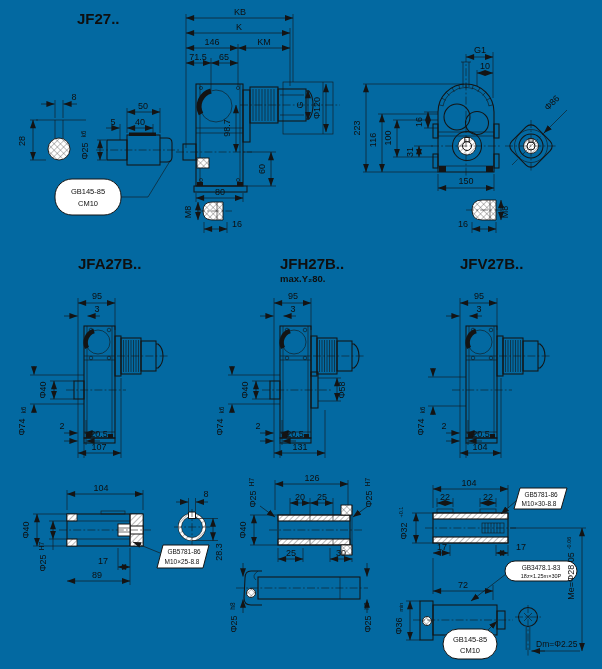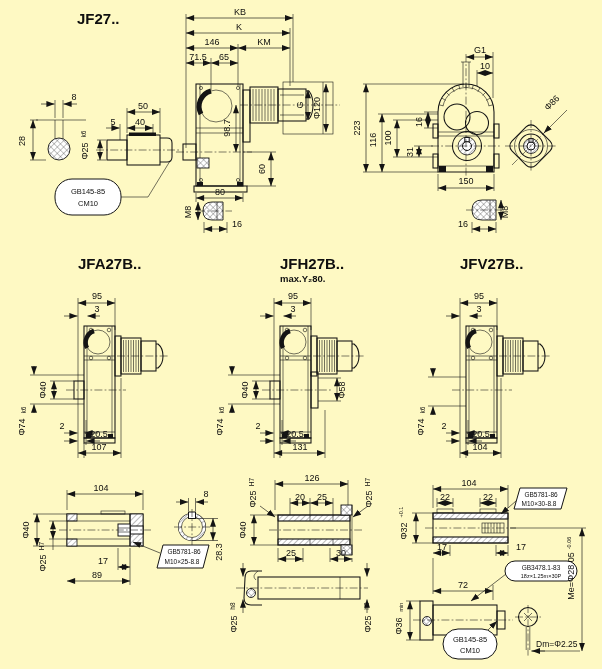--- a/index.html
+++ b/index.html
@@ -1,16 +1,16 @@
 <!DOCTYPE html>
 <html><head>
 <meta charset="utf-8">
 <style>
   html,body{margin:0;padding:0;background:#e8e8e8;}
-  .sheet{width:602px;height:669px;background:#fef9c3;position:relative;overflow:hidden;}
+  .sheet{width:602px;height:669px;background:#0369a1;position:relative;overflow:hidden;}
   svg{display:block;}
   svg text{font-family:"Liberation Sans","DejaVu Sans",sans-serif;fill:#0f0f0f;}
   .ln{fill:none;stroke:#141414;stroke-width:1.05;}
   .lnf{fill:#ffffff;stroke:#141414;stroke-width:1.0;}
   .tn{fill:none;stroke:#141414;stroke-width:0.6;}
   .dm{fill:none;stroke:#141414;stroke-width:0.65;}
   .cl{fill:none;stroke:#141414;stroke-width:0.55;stroke-dasharray:8 2.2 1.8 2.2;}
   .blk{fill:#141414;stroke:none;}
   .h1f{fill:url(#h1);stroke:#141414;stroke-width:0.8;}
   .h2f{fill:url(#h2);stroke:#141414;stroke-width:0.9;}

